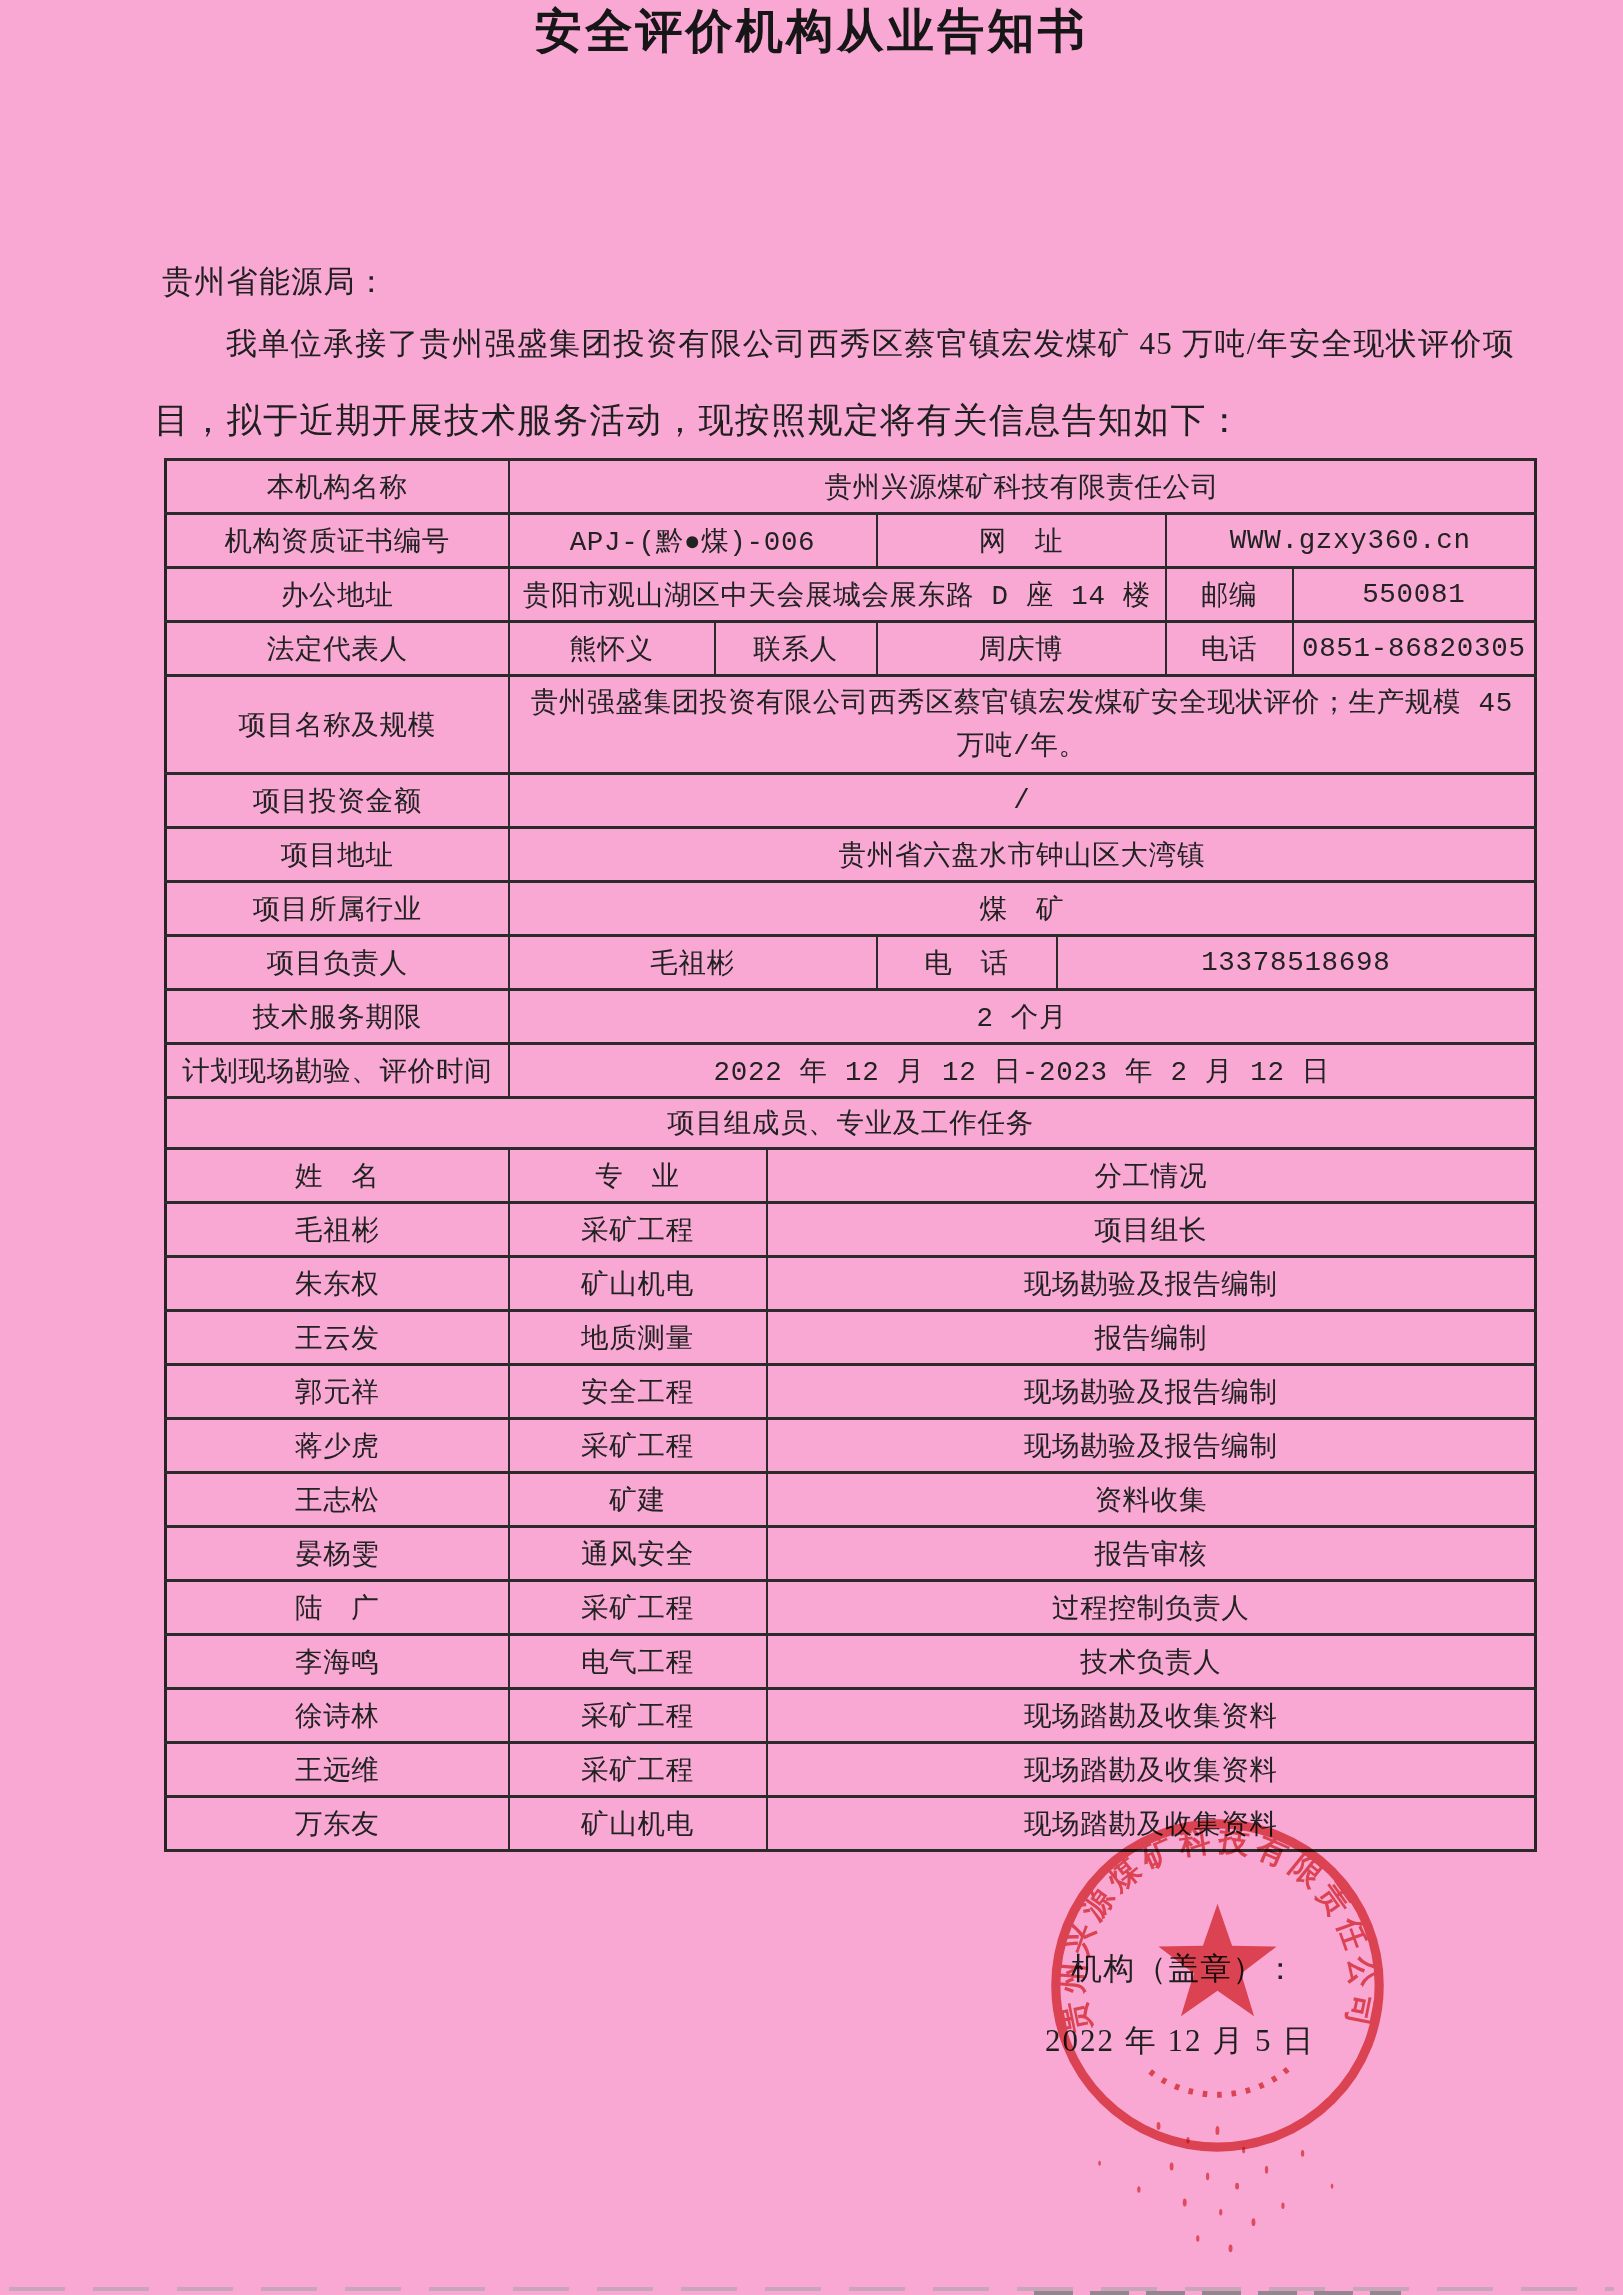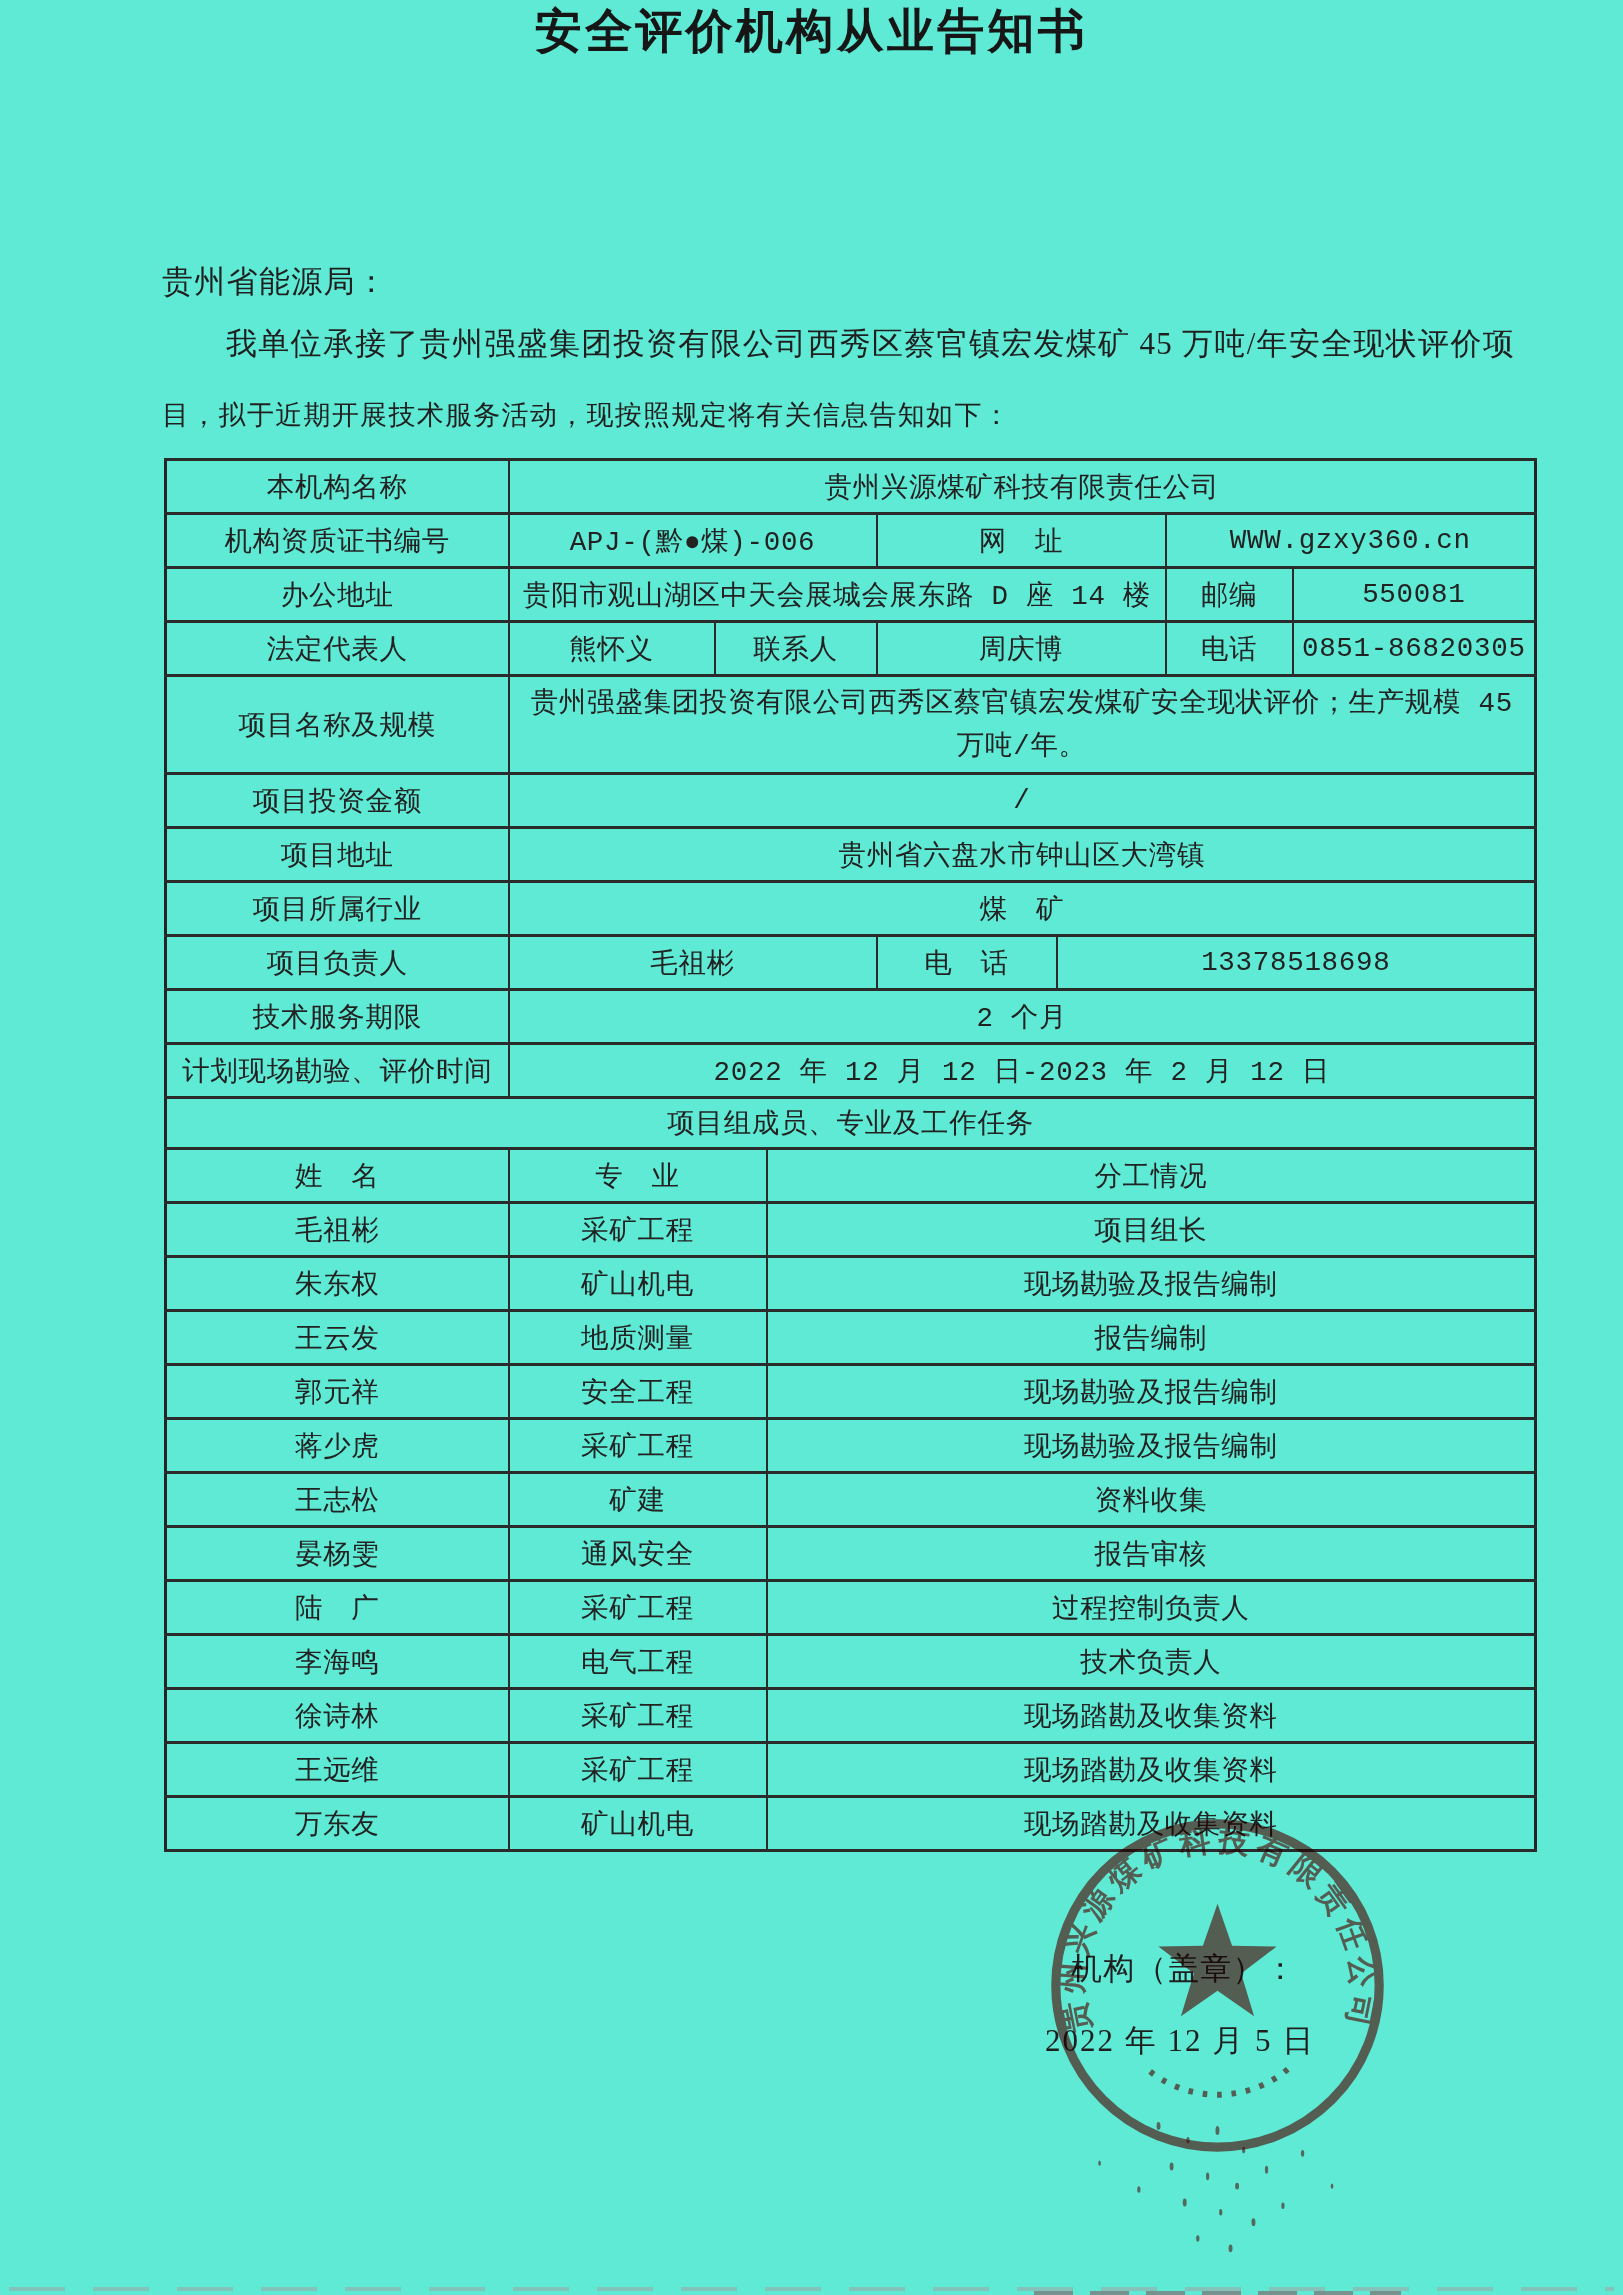--- a/index.html
+++ b/index.html
@@ -1,35 +1,35 @@
 <!DOCTYPE html>
 <html style="font-size:10.5px"><head>
 <meta charset="utf-8">
 <style>
   html,body{margin:0;padding:0;background:#e8e8e8;}
   #page{
     position:relative;
     width:1623px;height:2295px;
     margin:0 auto;
-    background:#5eead4;
+    background:#f9a8d4;
     font-family:"Liberation Serif","DejaVu Serif",serif;
     color:#1f1f1f;
     overflow:hidden;
   }
   .abs{position:absolute;}
   .doc-title{
     left:0;top:288;width:1623px;
     text-align:center;
     font-size:47px;font-weight:bold;
     letter-spacing:3.3px;
     color:#161616;
   }
   .salutation{left:162px;top:261px;font-size:31px;letter-spacing:1.3px;}
   .intro-line1{left:226px;top:323px;font-size:31px;letter-spacing:1.3px;white-space:nowrap;}
-  .intro-line2{left:162px;top:397px;font-size:27px;letter-spacing:1.3px;white-space:nowrap;}
+  .intro-line2{left:154px;top:397px;font-size:35px;letter-spacing:1.3px;white-space:nowrap;}
 
   table.doc{
     position:absolute;left:164px;top:458px;
     width:1370px;
     border-collapse:collapse;
     table-layout:fixed;
     font-size:27.5px;
     color:#222;
   }
   table.doc{border:3.9px solid #242424;font-family:Liberation Mono, monospace;}

